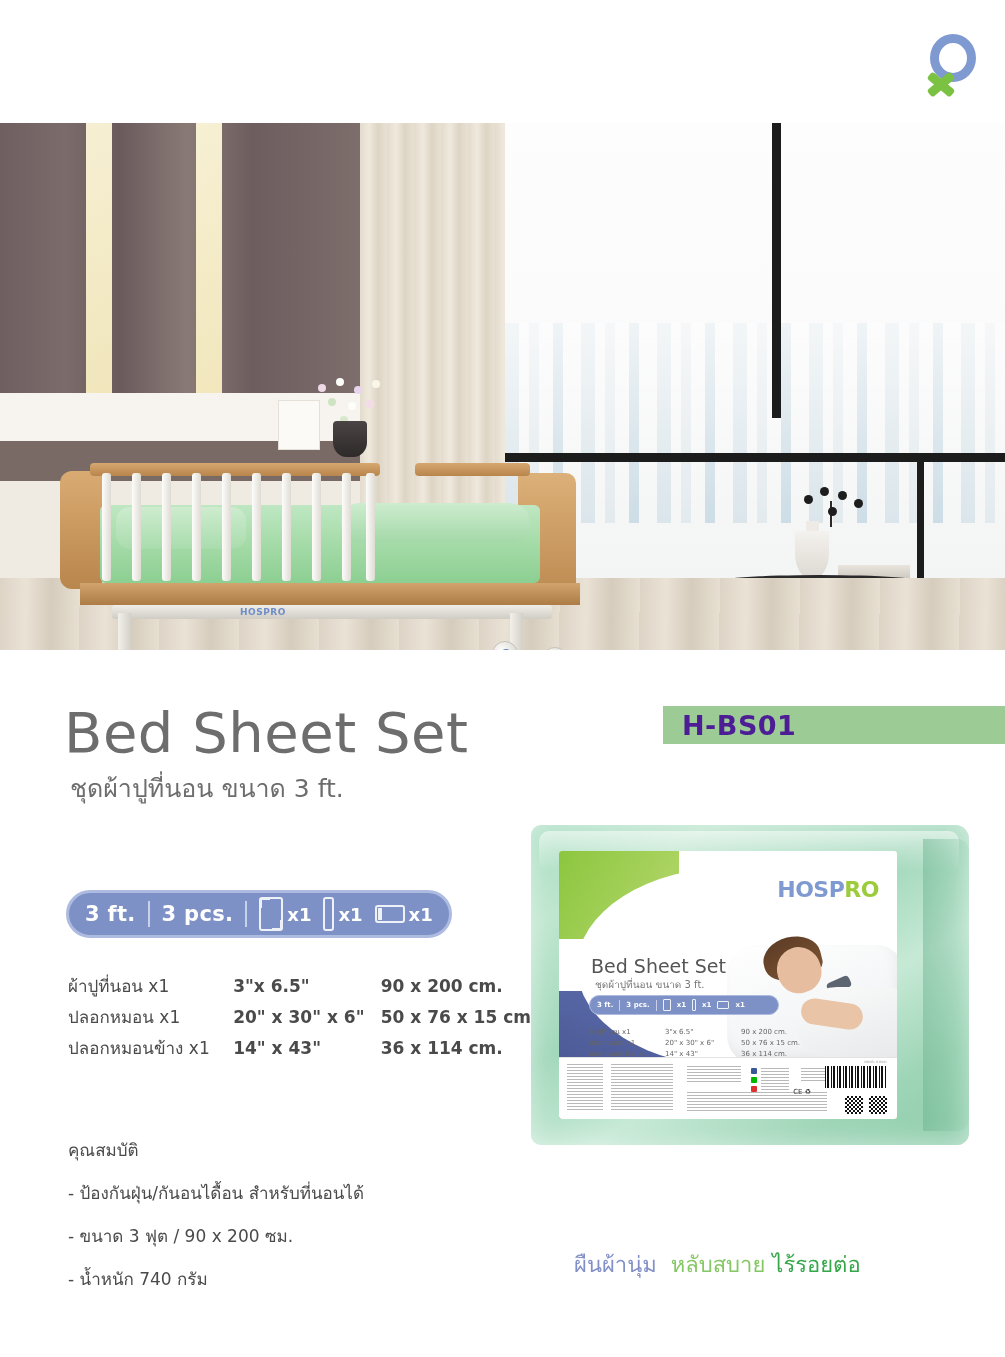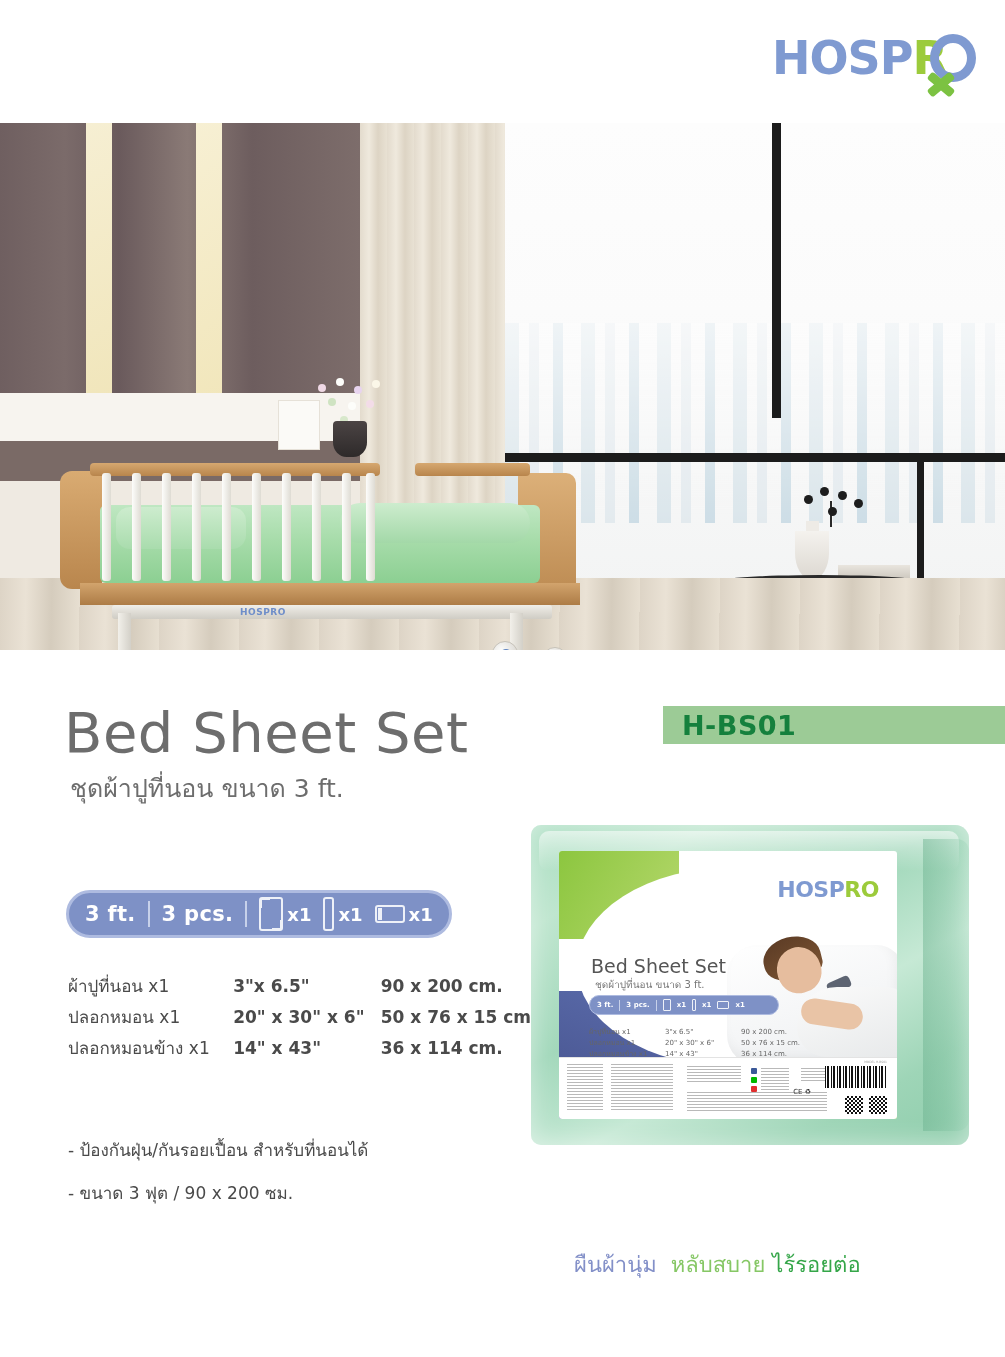--- a/index.html
+++ b/index.html
@@ -106,21 +106,21 @@
       color:#6f8ec9; letter-spacing:.5px; }
 
   
   .title { position:absolute; left:64px; top:700px; font-size:56px; color:#6d6d6d;
       font-weight:400; letter-spacing:.5px; white-space:nowrap; }
   .subtitle { position:absolute; left:70px; top:768px; font-size:25px; color:#6d6d6d; white-space:nowrap; }
 
   .model-band { position:absolute; left:663px; top:706px; width:342px; height:38px;
       background:#9ccb96; }
   .model-code { position:absolute; left:682px; top:710px; font-size:27px; font-weight:bold;
-      color:#15803d; letter-spacing:.5px; }
+      color:#4c1d95; letter-spacing:.5px; }
   .color-name { position:absolute; left:682px; top:757px; font-size:22px; color:#6d6d6d; white-space:nowrap; }
 
   
   .pill { position:absolute; left:66px; top:890px; height:48px; padding:0 16px;
       display:flex; align-items:center; gap:12px;
       background:#7e91c6; border:3px solid #aebbe0; border-radius:26px; }
   .pill-text { color:#ffffff; font-size:21px; font-weight:bold; letter-spacing:.3px; }
   .pill-div { width:2px; height:26px; background:#c7d1ea; }
   .pill-ico-grp { display:flex; align-items:center; gap:4px; }
   .ico-sheet { width:24px; height:34px; border:2px solid #eef1f8; border-radius:3px; position:relative; }
@@ -220,21 +220,20 @@
 
   
   .footnote { position:absolute; left:30px; top:1331px; font-size:14px; color:#8c8c8c; white-space:nowrap; }
 </style>
 </head>
 <body>
 
 <div class="page">
 
   <div class="logo-wrap">
-    <div class="logo-text"><span>HOSP</span><span class="g">R</span></div>
     <div class="logo-o-ring"></div>
     <div class="logo-x">
       <span class="a"></span>
         <span class="b"></span>
     </div>
   </div>
 
   <div class="hero">
     <div class="hero-bg-left"></div>
     <div class="wall-panel">
@@ -351,22 +350,24 @@
       <span class="sc-cm">50 x 76 x 15 cm.</span>
     </div>
     <div class="spec-row">
       <span class="sc-name">ปลอกหมอนข้าง x1</span>
       <span class="sc-in">14" x 43"</span>
       <span class="sc-cm">36 x 114 cm.</span>
     </div>
   </div>
 
   <div class="features">
-    <div class="feat-item">- ป้องกันฝุ่น/กันรอยเปื้อน สำหรับที่นอนได้</div>
+    <div class="feat-head">คุณสมบัติ</div>
+    <div class="feat-item">- ป้องกันฝุ่น/กันอนไดื้อน สำหรับที่นอนได้</div>
     <div class="feat-item">- ขนาด 3 ฟุต / 90 x 200 ซม.</div>
+    <div class="feat-item">- น้ำหนัก 740 กรัม</div>
   </div>
 
   <div class="pack">
     <div class="pack-plastic"></div>
     <div class="pack-sheen"></div>
     <div class="pack-side"></div>
 
     <div class="label">
       <div class="lbl-green"></div>
       <div class="lbl-blue"></div>

